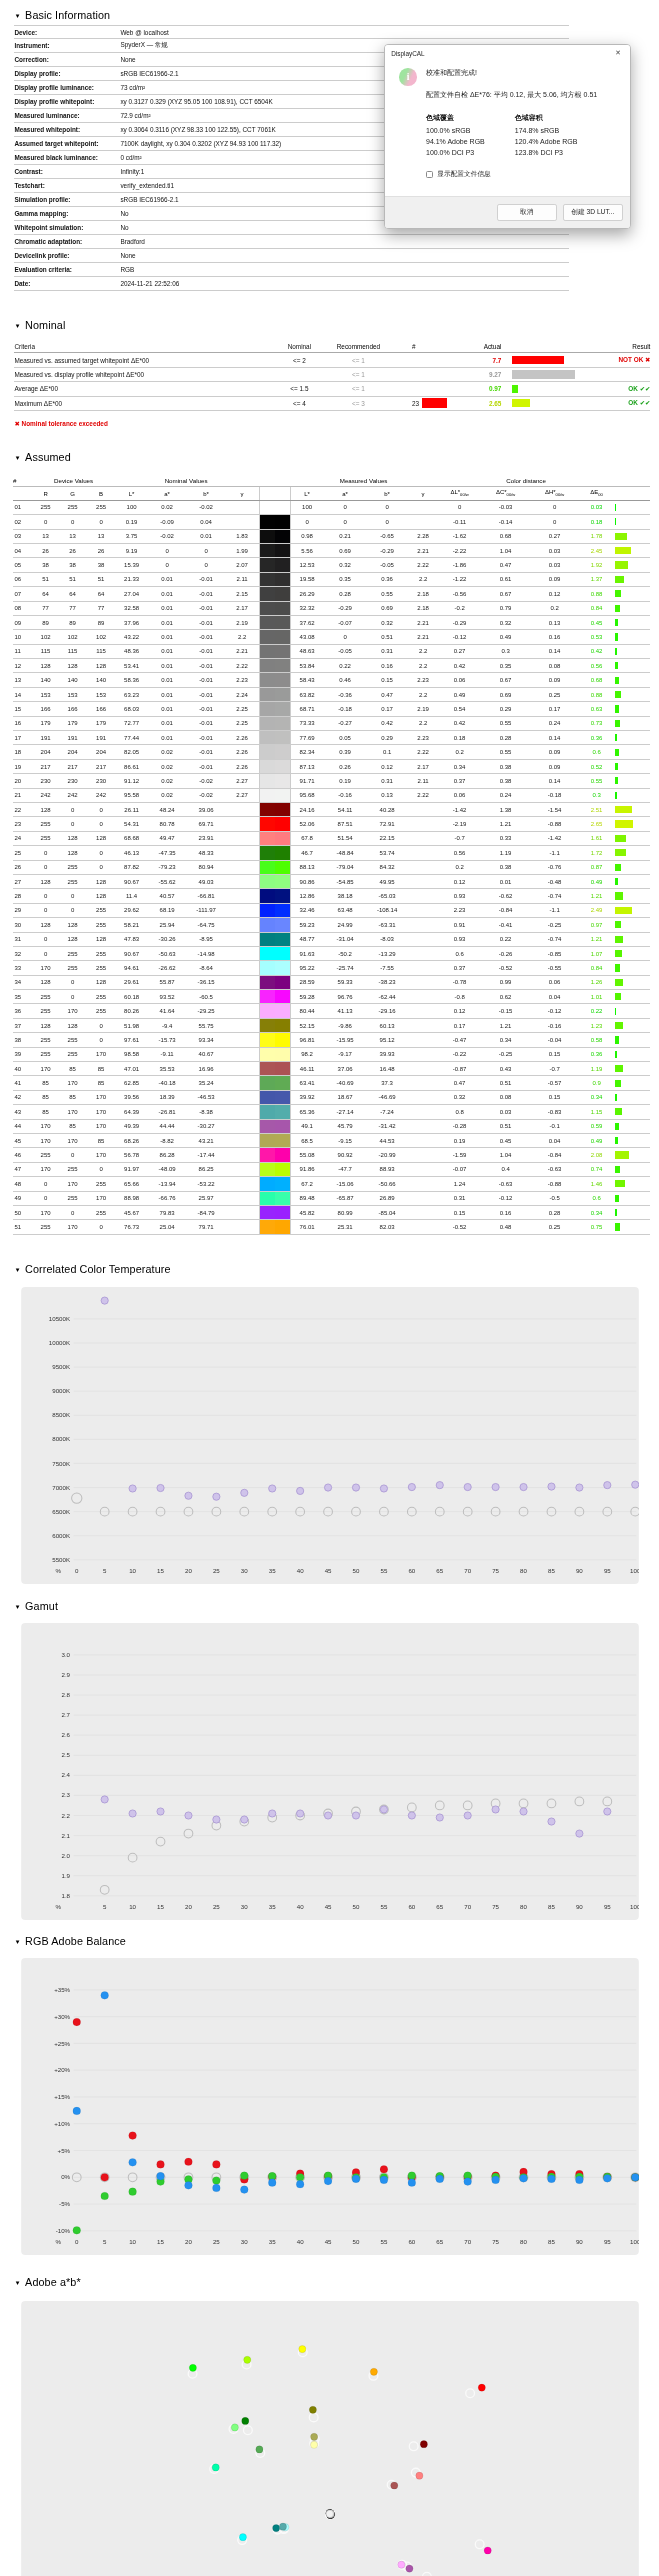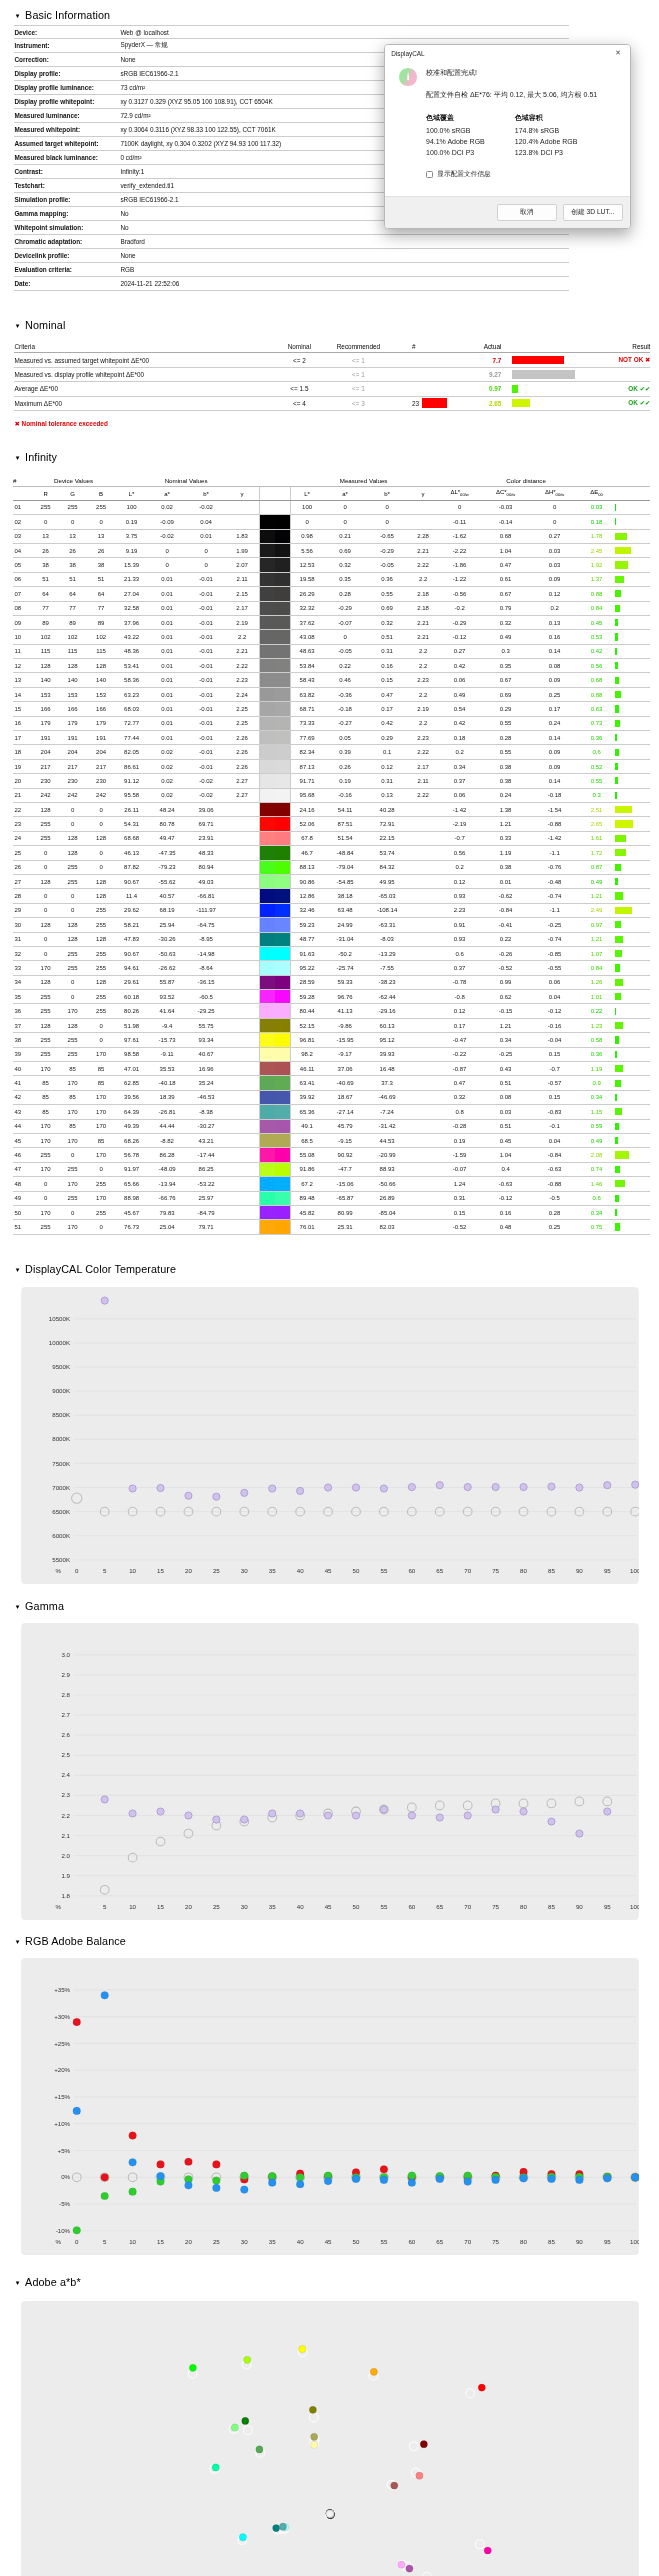--- a/index.html
+++ b/index.html
@@ -222,21 +222,21 @@
         <div class="sc-bar">
           <div class="bar" style="width: 18px; background: rgb(208, 245, 0);"></div>
         </div>
         <div class="sc-result" style="color: rgb(27, 161, 27);">OK ✔✔</div>
       </div>
     </div>
   <div class="sum-note">✖ Nominal tolerance exceeded</div>
 
   <div class="sec-title" style="top:451px">
     <span class="tri">▼</span>
-    <span class="t">Infinity</span>
+    <span class="t">Assumed</span>
   </div>
   <div class="ov-table" id="ov-table">
       <div class="ov-grouphead">
         <div class="gh-num">#</div>
         <div class="gh-dev">Device Values</div>
         <div class="gh-nom">Nominal Values</div>
         <div class="gh-sw"></div>
         <div class="gh-meas">Measured Values</div>
         <div class="gh-cd">Color distance</div>
       </div>
@@ -1532,21 +1532,21 @@
         <div class="co-dh c">0.25</div>
         <div class="co-de c" style="color: rgb(50, 214, 0);">0.75</div>
         <div class="co-bar">
           <div class="bar" style="width: 5.1px; background: rgb(57, 245, 0);"></div>
         </div>
       </div>
     </div>
 
   <div class="sec-title" style="top:1263px">
     <span class="tri">▼</span>
-    <span class="t">DisplayCAL Color Temperature</span>
+    <span class="t">Correlated Color Temperature</span>
   </div>
   <div class="chart" style="top:1287px" id="cct-chart">
       <svg width="618" height="297" viewBox="0 0 1200 577">
         <rect x="0" y="0" width="1200" height="577" rx="8" fill="#ececec"></rect>
         <line x1="102" y1="62" x2="1195" y2="62" stroke="#d9d9d9" stroke-width="1"></line>
         <text x="95" y="66" text-anchor="end" font-size="12" fill="#333" font-family="Liberation Sans, sans-serif">10500K</text>
         <line x1="102" y1="108.8" x2="1195" y2="108.8" stroke="#d9d9d9" stroke-width="1"></line>
         <text x="95" y="112.8" text-anchor="end" font-size="12" fill="#333" font-family="Liberation Sans, sans-serif">10000K</text>
         <line x1="102" y1="155.6" x2="1195" y2="155.6" stroke="#d9d9d9" stroke-width="1"></line>
         <text x="95" y="159.6" text-anchor="end" font-size="12" fill="#333" font-family="Liberation Sans, sans-serif">9500K</text>
@@ -1627,21 +1627,21 @@
         <circle cx="976" cy="388.664" r="7" fill="#cfc3ea" stroke="#a793d2" stroke-width="1.5"></circle>
         <circle cx="1030.25" cy="387.72799999999995" r="7" fill="#cfc3ea" stroke="#a793d2" stroke-width="1.5"></circle>
         <circle cx="1084.5" cy="389.59999999999997" r="7" fill="#cfc3ea" stroke="#a793d2" stroke-width="1.5"></circle>
         <circle cx="1138.75" cy="384.91999999999996" r="7" fill="#cfc3ea" stroke="#a793d2" stroke-width="1.5"></circle>
         <circle cx="1193" cy="383.984" r="7" fill="#cfc3ea" stroke="#a793d2" stroke-width="1.5"></circle>
       </svg>
     </div>
 
   <div class="sec-title" style="top:1600px">
     <span class="tri">▼</span>
-    <span class="t">Gamma</span>
+    <span class="t">Gamut</span>
   </div>
   <div class="chart" style="top:1623px" id="gamma-chart">
       <svg width="618" height="297" viewBox="0 0 1200 577">
         <rect x="0" y="0" width="1200" height="577" rx="8" fill="#ececec"></rect>
         <line x1="102" y1="62" x2="1195" y2="62" stroke="#d9d9d9" stroke-width="1"></line>
         <text x="95" y="66" text-anchor="end" font-size="12" fill="#333" font-family="Liberation Sans, sans-serif">3.0</text>
         <line x1="102" y1="101" x2="1195" y2="101" stroke="#d9d9d9" stroke-width="1"></line>
         <text x="95" y="105" text-anchor="end" font-size="12" fill="#333" font-family="Liberation Sans, sans-serif">2.9</text>
         <line x1="102" y1="140" x2="1195" y2="140" stroke="#d9d9d9" stroke-width="1"></line>
         <text x="95" y="144" text-anchor="end" font-size="12" fill="#333" font-family="Liberation Sans, sans-serif">2.8</text>

